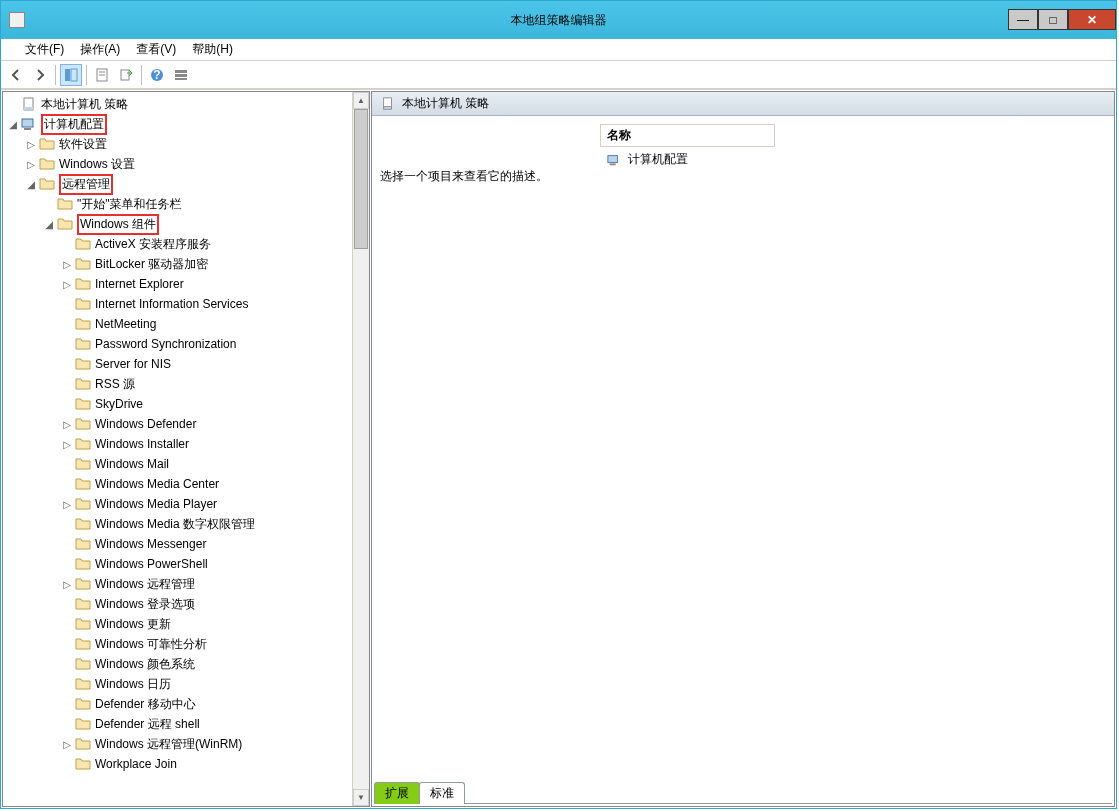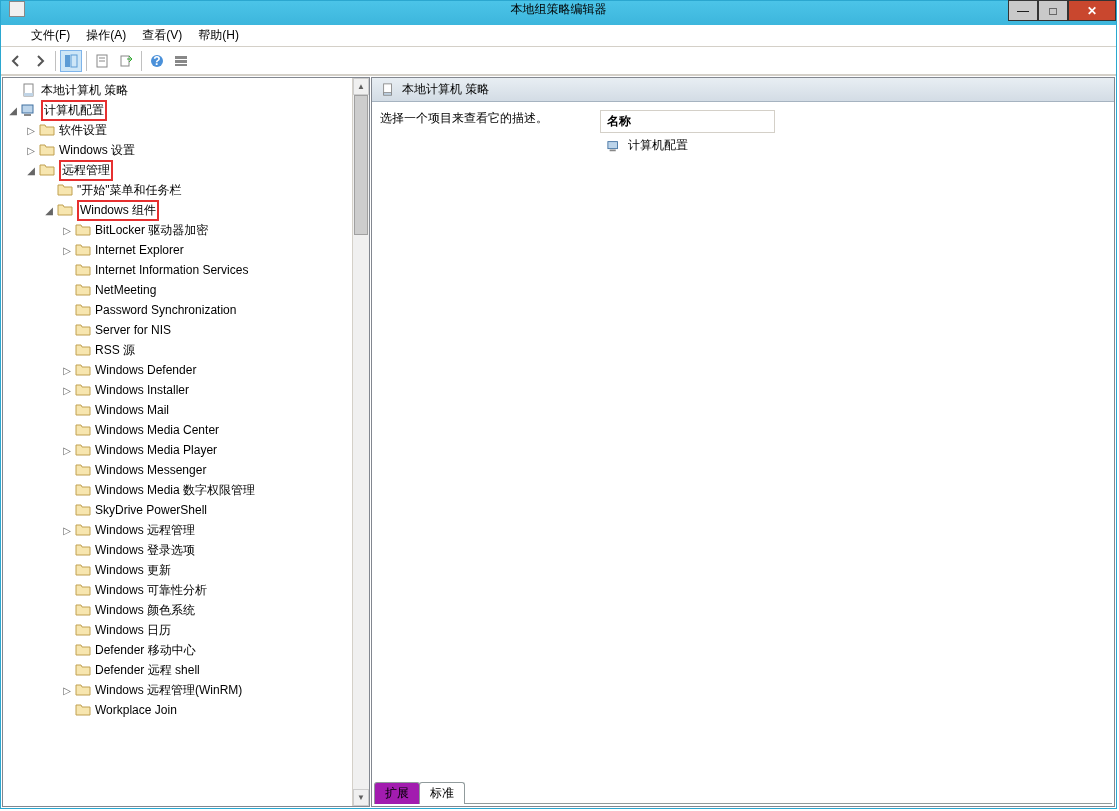--- a/index.html
+++ b/index.html
@@ -1,31 +1,31 @@
 <!DOCTYPE html>
 <html><head>
 <meta charset="utf-8">
 <style>
 * { box-sizing: border-box; margin: 0; padding: 0; font-family: "Segoe UI", Tahoma, sans-serif; font-size: 12px; }
 body { background: #fff; width: 1119px; height: 811px; overflow: hidden; }
 
 .window { width: 1117px; height: 809px; border: 1px solid #2ba7d0; background: #fff; display: flex; flex-direction: column; }
 
 
-.titlebar { height: 24px; background: linear-gradient(to bottom, #4bc4e8, #3db6dc); display: flex; position: relative; }
+.titlebar { height: 38px; background: linear-gradient(to bottom, #4bc4e8, #3db6dc); display: flex; align-items: center; position: relative; }
 .title-icon { width: 16px; height: 16px; margin-left: 8px; background: #f0f0f0; border: 1px solid #888; }
 .title-text { position: absolute; left: 50%; transform: translateX(-50%); color: #000; font-size: 12px; }
 .win-controls { margin-left: auto; display: flex; }
 .win-btn { width: 30px; height: 21px; border: 1px solid #333; display: flex; align-items: center; justify-content: center; font-size: 12px; margin-top: -1px; }
 .win-btn.min, .win-btn.max { background: #c9c9c9; }
 .win-btn.close { background: #c9472e; color: #fff; width: 48px; }
 .win-btn.close span { font-weight: bold; }
 
 
-.menubar { height: 22px; display: flex; align-items: center; padding: 0 22px; border-bottom: 1px solid #d4d0c8; background: #fff; }
+.menubar { height: 22px; display: flex; align-items: center; padding: 0 16px; border-bottom: 1px solid #d4d0c8; background: #fff; }
 .menu-item { padding: 2px 8px; cursor: default; }
 
 
 .toolbar { height: 28px; display: flex; align-items: center; padding: 2px 4px; border-bottom: 1px solid #d4d0c8; gap: 2px; background: #fff; }
 .tool-btn { width: 22px; height: 22px; display: flex; align-items: center; justify-content: center; border: 1px solid transparent; }
 .tool-btn.active { border: 1px solid #7eb4ea; background: #cde6f7; }
 .tool-sep { width: 1px; height: 20px; background: #c0c0c0; margin: 0 2px; }
 .arrow-icon svg, .tool-btn svg { width: 16px; height: 16px; }
 
 
@@ -43,27 +43,27 @@
 .expander { width: 12px; text-align: center; color: #666; font-size: 10px; margin-right: 2px; }
 .folder-icon { width: 16px; height: 14px; display: inline-flex; margin-right: 4px; }
 .folder-icon svg { width: 16px; height: 14px; }
 .tree-label { }
 .hl { border: 2px solid #e63030; padding: 0 1px; }
 
 
 .right-pane { flex: 1; border: 1px solid #828790; margin: 1px 1px 1px 0; display: flex; flex-direction: column; overflow: hidden; }
 .rp-header { background: linear-gradient(to bottom, #e8eef3, #d3dce5); border-bottom: 1px solid #a6b3c0; height: 24px; display: flex; align-items: center; padding: 0 8px; gap: 6px; }
 .rp-body { flex: 1; display: flex; padding: 8px; gap: 20px; }
-.rp-left { width: 200px; }
+.rp-left { width: 200px; margin-top: 44px; }
 .rp-desc { font-size: 12px; }
 .rp-right { flex: 1; }
 .col-header { border: 1px solid #d4d0c8; background: #fff; padding: 2px 6px; width: 175px; font-size: 12px; font-weight: bold; }
 .list-row { display: flex; align-items: center; gap: 6px; padding: 2px 6px; margin-top: 2px; }
 .rp-tabs { display: flex; align-items: flex-end; height: 22px; margin: 0 2px 2px 2px; font-size: 12px; }
-.rp-tab { border: 1px solid #919b9c; border-bottom: none; padding: 2px 10px; background: #a21caf; margin-right: -1px; position: relative; border-radius: 3px 3px 0 0; }
+.rp-tab { border: 1px solid #919b9c; border-bottom: none; padding: 2px 10px; background: #84cc16; margin-right: -1px; position: relative; border-radius: 3px 3px 0 0; }
 .rp-tab.active { background: #fff; z-index: 2; }
 .rp-tab-line { flex: 1; border-bottom: 1px solid #919b9c; }
 
 
 .comp-icon { width:16px; height:14px; }
 </style>
 </head>
 <body>
 
 <div class="window">
@@ -202,20 +202,29 @@
           <div class="tree-node" style="padding-left:38px">
             <span class="expander">◢</span>
             <span class="folder-icon">
               <svg viewBox="0 0 16 14">
                 <path d="M1 3 L1 12 L15 12 L15 4 L7 4 L6 2 L1 2 Z" fill="#f7e6b0" stroke="#c0a050"></path>
               </svg>
             </span>
             <span class="tree-label hl">Windows 组件</span>
           </div>
           <div class="tree-node" style="padding-left:56px">
+            <span class="expander"></span>
+            <span class="folder-icon">
+              <svg viewBox="0 0 16 14">
+                <path d="M1 3 L1 12 L15 12 L15 4 L7 4 L6 2 L1 2 Z" fill="#f7e6b0" stroke="#c0a050"></path>
+              </svg>
+            </span>
+            <span class="tree-label">ActiveX 安装程序服务</span>
+          </div>
+          <div class="tree-node" style="padding-left:56px">
             <span class="expander">▷</span>
             <span class="folder-icon">
               <svg viewBox="0 0 16 14">
                 <path d="M1 3 L1 12 L15 12 L15 4 L7 4 L6 2 L1 2 Z" fill="#f7e6b0" stroke="#c0a050"></path>
               </svg>
             </span>
             <span class="tree-label">BitLocker 驱动器加密</span>
           </div>
           <div class="tree-node" style="padding-left:56px">
             <span class="expander">▷</span>
@@ -265,20 +274,29 @@
           <div class="tree-node" style="padding-left:56px">
             <span class="expander"></span>
             <span class="folder-icon">
               <svg viewBox="0 0 16 14">
                 <path d="M1 3 L1 12 L15 12 L15 4 L7 4 L6 2 L1 2 Z" fill="#f7e6b0" stroke="#c0a050"></path>
               </svg>
             </span>
             <span class="tree-label">RSS 源</span>
           </div>
           <div class="tree-node" style="padding-left:56px">
+            <span class="expander"></span>
+            <span class="folder-icon">
+              <svg viewBox="0 0 16 14">
+                <path d="M1 3 L1 12 L15 12 L15 4 L7 4 L6 2 L1 2 Z" fill="#f7e6b0" stroke="#c0a050"></path>
+              </svg>
+            </span>
+            <span class="tree-label">SkyDrive</span>
+          </div>
+          <div class="tree-node" style="padding-left:56px">
             <span class="expander">▷</span>
             <span class="folder-icon">
               <svg viewBox="0 0 16 14">
                 <path d="M1 3 L1 12 L15 12 L15 4 L7 4 L6 2 L1 2 Z" fill="#f7e6b0" stroke="#c0a050"></path>
               </svg>
             </span>
             <span class="tree-label">Windows Defender</span>
           </div>
           <div class="tree-node" style="padding-left:56px">
             <span class="expander">▷</span>
@@ -316,39 +334,39 @@
             </span>
             <span class="tree-label">Windows Media Player</span>
           </div>
           <div class="tree-node" style="padding-left:56px">
             <span class="expander"></span>
             <span class="folder-icon">
               <svg viewBox="0 0 16 14">
                 <path d="M1 3 L1 12 L15 12 L15 4 L7 4 L6 2 L1 2 Z" fill="#f7e6b0" stroke="#c0a050"></path>
               </svg>
             </span>
+            <span class="tree-label">Windows Media 数字权限管理</span>
+          </div>
+          <div class="tree-node" style="padding-left:56px">
+            <span class="expander"></span>
+            <span class="folder-icon">
+              <svg viewBox="0 0 16 14">
+                <path d="M1 3 L1 12 L15 12 L15 4 L7 4 L6 2 L1 2 Z" fill="#f7e6b0" stroke="#c0a050"></path>
+              </svg>
+            </span>
             <span class="tree-label">Windows Messenger</span>
           </div>
           <div class="tree-node" style="padding-left:56px">
             <span class="expander"></span>
             <span class="folder-icon">
               <svg viewBox="0 0 16 14">
                 <path d="M1 3 L1 12 L15 12 L15 4 L7 4 L6 2 L1 2 Z" fill="#f7e6b0" stroke="#c0a050"></path>
               </svg>
             </span>
-            <span class="tree-label">Windows Media 数字权限管理</span>
-          </div>
-          <div class="tree-node" style="padding-left:56px">
-            <span class="expander"></span>
-            <span class="folder-icon">
-              <svg viewBox="0 0 16 14">
-                <path d="M1 3 L1 12 L15 12 L15 4 L7 4 L6 2 L1 2 Z" fill="#f7e6b0" stroke="#c0a050"></path>
-              </svg>
-            </span>
-            <span class="tree-label">SkyDrive PowerShell</span>
+            <span class="tree-label">Windows PowerShell</span>
           </div>
           <div class="tree-node" style="padding-left:56px">
             <span class="expander">▷</span>
             <span class="folder-icon">
               <svg viewBox="0 0 16 14">
                 <path d="M1 3 L1 12 L15 12 L15 4 L7 4 L6 2 L1 2 Z" fill="#f7e6b0" stroke="#c0a050"></path>
               </svg>
             </span>
             <span class="tree-label">Windows 远程管理</span>
           </div>

